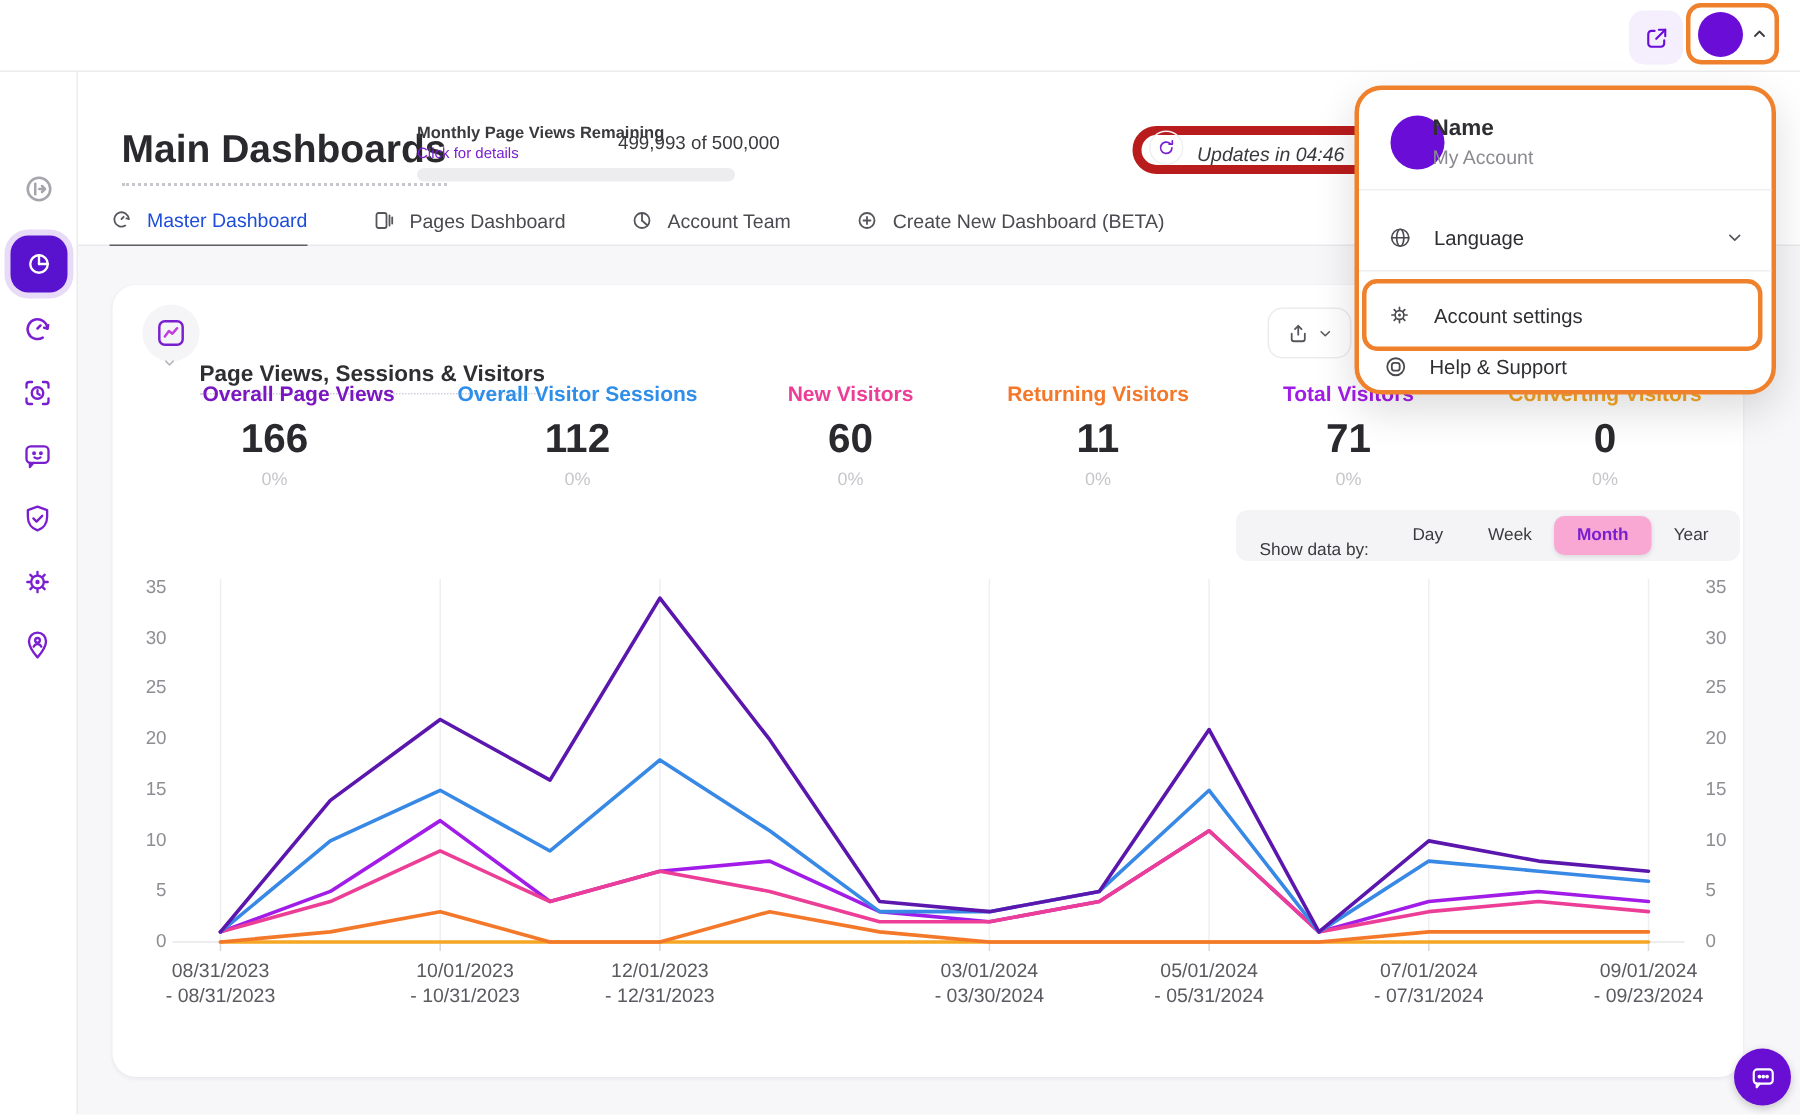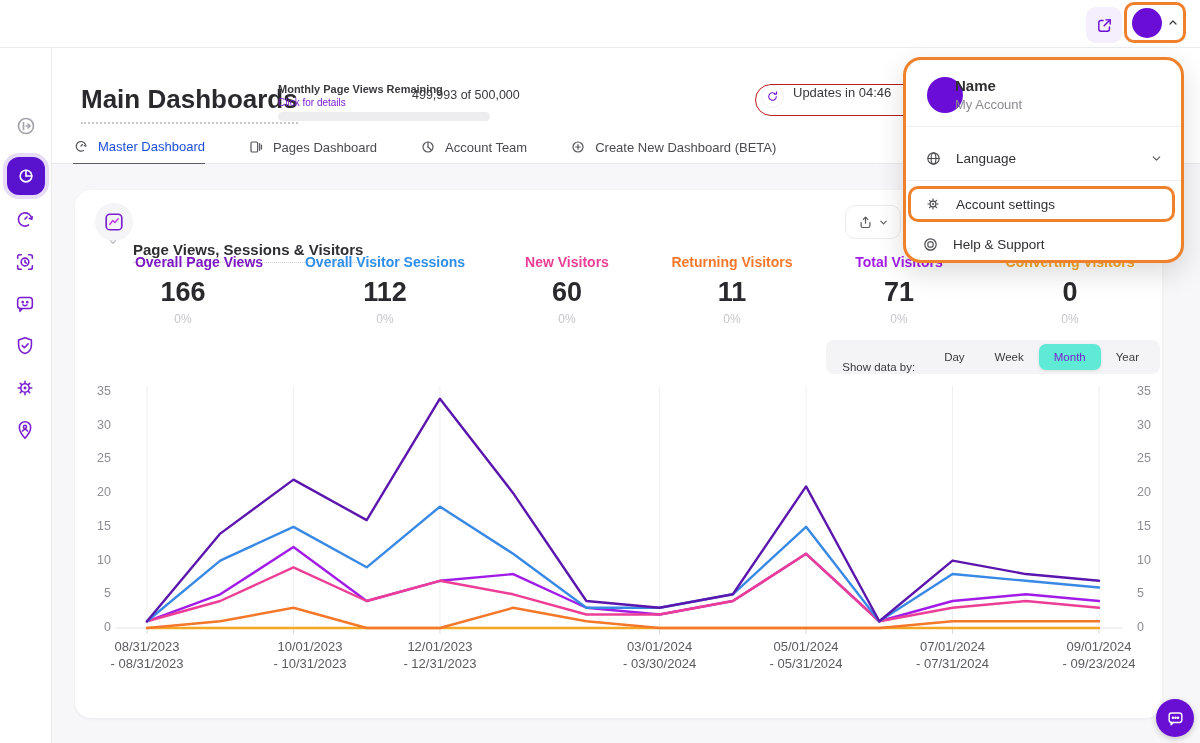--- a/index.html
+++ b/index.html
@@ -29,23 +29,23 @@
   
   .header-white { position:absolute; left:52px; top:48px; width:1148px; height:116px; background:#fff;
     border-bottom:1px solid #E9E9EC; }
   .page-title { position:absolute; left:81px; top:84px; font-size:26px; font-weight:700; color:#2A2A2E;
     padding-bottom:7px; border-bottom:2px dotted #C6C6CC; }
   .quota-label { position:absolute; left:278px; top:83px; font-size:11px; font-weight:700; color:#3A3A3E; }
   .quota-link  { position:absolute; left:278px; top:97px; font-size:10px; color:#7A1FD0; cursor:pointer; }
   .quota-value { position:absolute; left:412px; top:88px; font-size:12.5px; color:#3A3A3E; }
   .quota-bar { position:absolute; left:278px; top:112px; width:212px; height:9px; border-radius:5px;
     background:#EDEDEF; }
-  .updates-pill { position:absolute; left:755px; top:84px; height:32px; border:1px solid #b91c1c;
-    border-radius:16px; background:#fff; display:flex; align-items:flex-start; padding:0 12px 0 5px;
-    cursor:pointer; z-index:40; }
+  .updates-pill { position:absolute; left:755px; top:84px; height:32px; border:6px solid #b91c1c;
+    border-radius:16px; background:#fff; display:flex; align-items:flex-end; padding:0 12px 0 5px;
+    cursor:pointer; z-index:40;font-style:italic; }
   .updates-pill .ric { width:23px; height:23px; border-radius:50%; border:1px solid #F0F0F2;
     display:flex; align-items:center; justify-content:center; color:#7A1FD0; }
   .updates-pill .lbl { font-size:13px; color:#3A3A3E; margin:0 10px 0 9px; }
 
   
   .tabs { position:absolute; left:73px; top:138px; display:flex; gap:43px; }
   .tab { display:flex; align-items:center; gap:9px; font-size:13px; color:#4A4A50;
     padding-bottom:9px; cursor:pointer; }
   .tab .tic { color:#55555C; display:flex; }
   .tab.active { color:#1d4ed8; border-bottom:2px solid #5E5E66; }
@@ -66,40 +66,40 @@
 
   .metric { position:absolute; top:64px; transform:translateX(-50%); text-align:center; }
   .metric-label { font-size:14px; font-weight:700; cursor:pointer; white-space:nowrap; }
   .metric-value { font-size:27px; font-weight:700; color:#2A2A2E; margin-top:7px; }
   .metric-delta { font-size:12px; color:#C6C6CB; margin-top:4px; }
 
   .sdb { position:absolute; top:150px; right:2px; height:34px; background:#F4F4F6; border-radius:8px;
     display:flex; align-items:center; padding:0 6px 0 16px; }
   .sdb-label { font-size:11.5px; color:#3A3A3E; margin-right:14px;margin-top:20px; }
   .sdb-opt { font-size:11.5px; color:#3A3A3E; padding:7px 15px; border-radius:7px; cursor:pointer; }
-  .sdb-opt.selected { background:#5eead4; color:#7A1FD0; font-weight:400; box-shadow:0 1px 3px rgba(0,0,0,.1); }
+  .sdb-opt.selected { background:#f9a8d4; color:#7A1FD0; font-weight:700; box-shadow:0 1px 3px rgba(0,0,0,.1); }
 
   .ylabel { position:absolute; font-size:12.5px; color:#8E8E94; }
   .xlabel { position:absolute; top:448px; transform:translateX(-50%); text-align:center;
     font-size:13px; color:#5A5A60; line-height:17px; white-space:nowrap; }
 
   
   .menu { position:absolute; left:903px; top:57px; width:281px; height:206px; background:#fff;
     border:3px solid #F0812C; border-radius:18px; z-index:70; box-shadow:0 10px 28px rgba(0,0,0,.14); }
   .menu-avatar { position:absolute; left:21px; top:17px; width:36px; height:36px; border-radius:50%;
     background:#6A0DD6; cursor:pointer; }
   .menu-name { position:absolute; left:49px; top:17px; font-size:15px; font-weight:600; color:#2F2F33; }
   .menu-sub  { position:absolute; left:49px; top:37px; font-size:13px; color:#8A8A90; }
   .menu-div { position:absolute; left:0; width:100%; height:1px; background:#EFEFF1; }
   .menu-row { position:absolute; left:0; width:100%; height:32px; display:flex; align-items:center;
     cursor:pointer; color:#3A3A3E; }
   .menu-row .mic { width:17px; height:17px; margin-left:19px; color:#4A4A50; display:flex; }
   .menu-row .mlb { font-size:13.5px; margin-left:14px; color:#2F2F33; }
   .menu-row .mchev { margin-left:auto; margin-right:18px; color:#55555C; display:flex; }
-  .settings-box { position:absolute; left:2px; top:126px; width:267px; height:36px;
+  .settings-box { position:absolute; left:2px; top:126px; width:267px; height:48px;
     border:3px solid #F0812C; border-radius:10px; display:flex; align-items:center; cursor:pointer; }
   .settings-box .mic { width:17px; height:17px; margin-left:14px; color:#4A4A50; display:flex; }
   .settings-box .mlb { font-size:13.5px; margin-left:14px; color:#2F2F33; }
 
   .fab { position:absolute; left:1156px; top:699px; width:38px; height:38px; border-radius:50%;
     background:#690FD3; z-index:80; display:flex; align-items:center; justify-content:center;
     color:#fff; cursor:pointer; box-shadow:0 2px 6px rgba(0,0,0,.2); }
   svg { display:block; }
 </style>
 </head>

